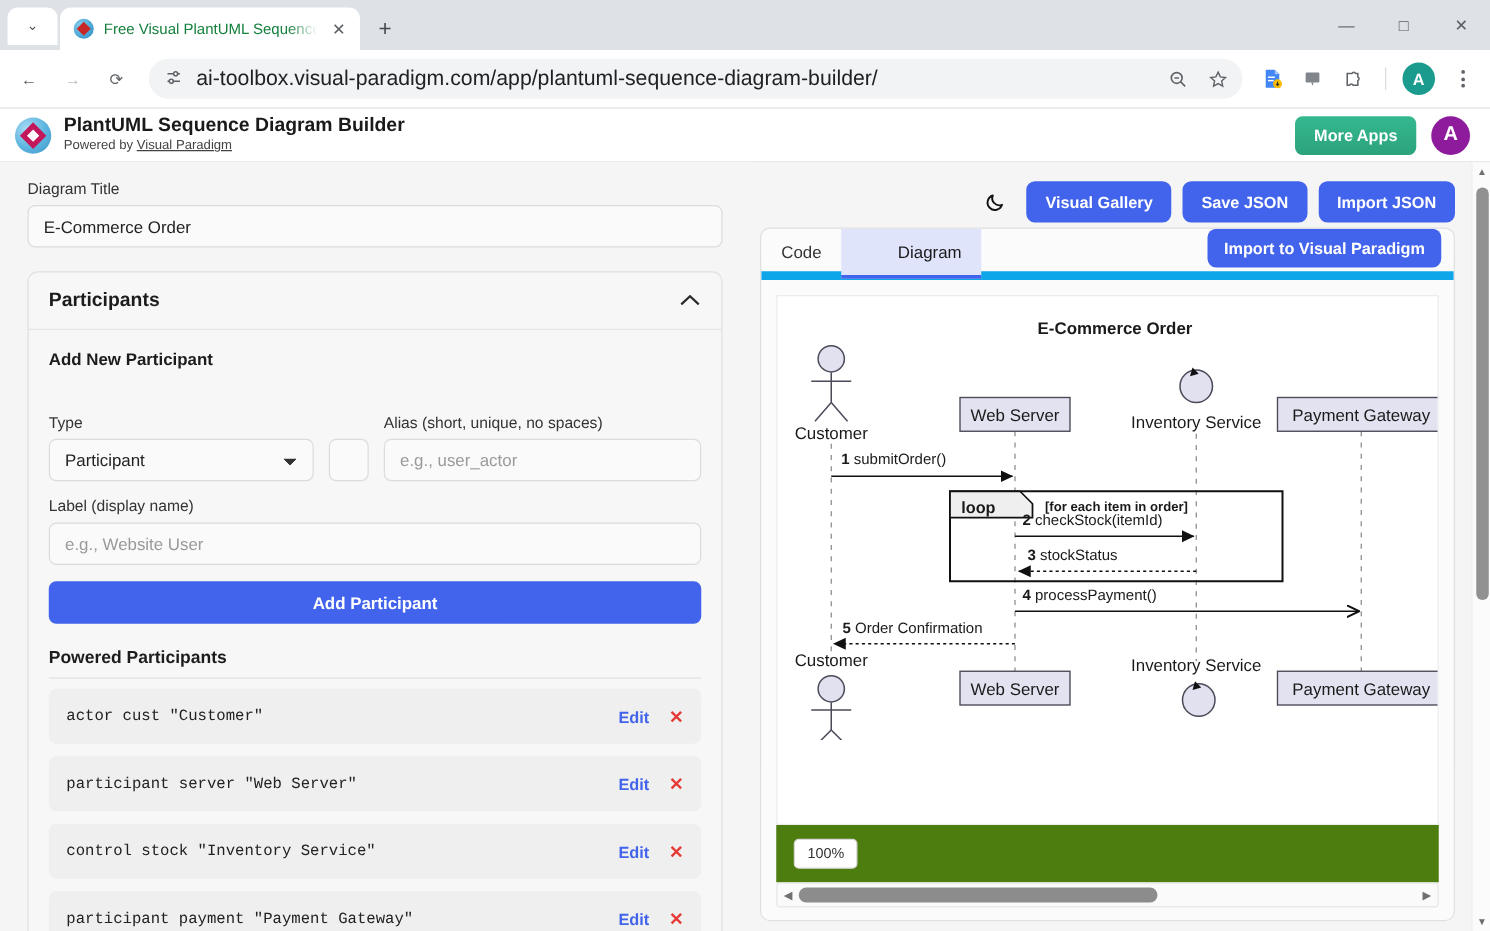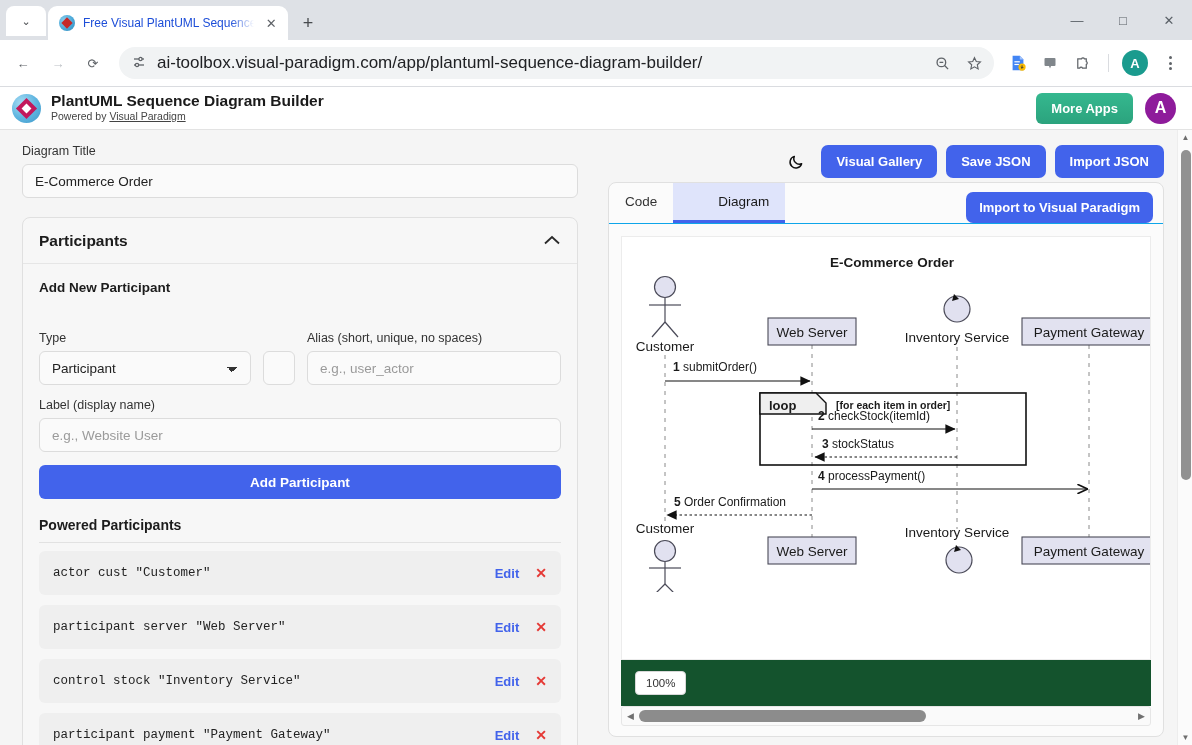--- a/index.html
+++ b/index.html
@@ -50,21 +50,21 @@
     content: "";
     position: absolute;
     left: 4px; top: 3.5px;
     width: 8px; height: 8px;
     background: #c62828;
     transform: rotate(45deg);
   }
   .tab-title {
     flex: 1 1 auto;
     font-size: 12px;
-    color: #1d4ed8;
+    color: #15803d;
     white-space: nowrap;
     overflow: hidden;
     text-overflow: clip;
     mask-image: linear-gradient(to right, #000 86%, transparent 100%);
   }
   .tab-close {
     width: 18px; height: 18px;
     display: flex; align-items: center; justify-content: center;
     font-size: 13px; color: #5f6368;
     border-radius: 50%;
@@ -313,22 +313,22 @@
   .panel {
     flex: 1 1 auto;
     border: 1px solid #e0e0e0;
     border-radius: 8px;
     background: #fbfbfb;
     display: flex; flex-direction: column;
     overflow: hidden;
     margin-bottom: 8px;
   }
   .tabs-row {
-    display: flex; align-items: flex-end;
-    border-bottom: 1px solid #0ea5e9;
+    display: flex; align-items: flex-start;
+    border-bottom: 7px solid #0ea5e9;
     height: 41px;
     padding-right: 10px;
     flex: 0 0 41px;
   }
   .tab-btn {
     padding: 0 16px;
     height: 40px;
     display: flex; align-items: center;
     font-size: 13.5px; color: #333;
     border-bottom: 3px solid transparent;
@@ -350,21 +350,21 @@
   }
   .canvas {
     flex: 1 1 auto;
     background: #ffffff;
     border: 1px solid #ececec;
     position: relative;
     overflow: hidden;
   }
   .zoombar {
     flex: 0 0 46px;
-    background: #14532d;
+    background: #4d7c0f;
     display: flex; align-items: center;
     padding-left: 14px;
   }
   .zoom-pill {
     border: 1px solid #d8d8d8;
     background: #fff;
     border-radius: 4px;
     font-size: 11.5px;
     color: #333;
     padding: 5px 10px;

